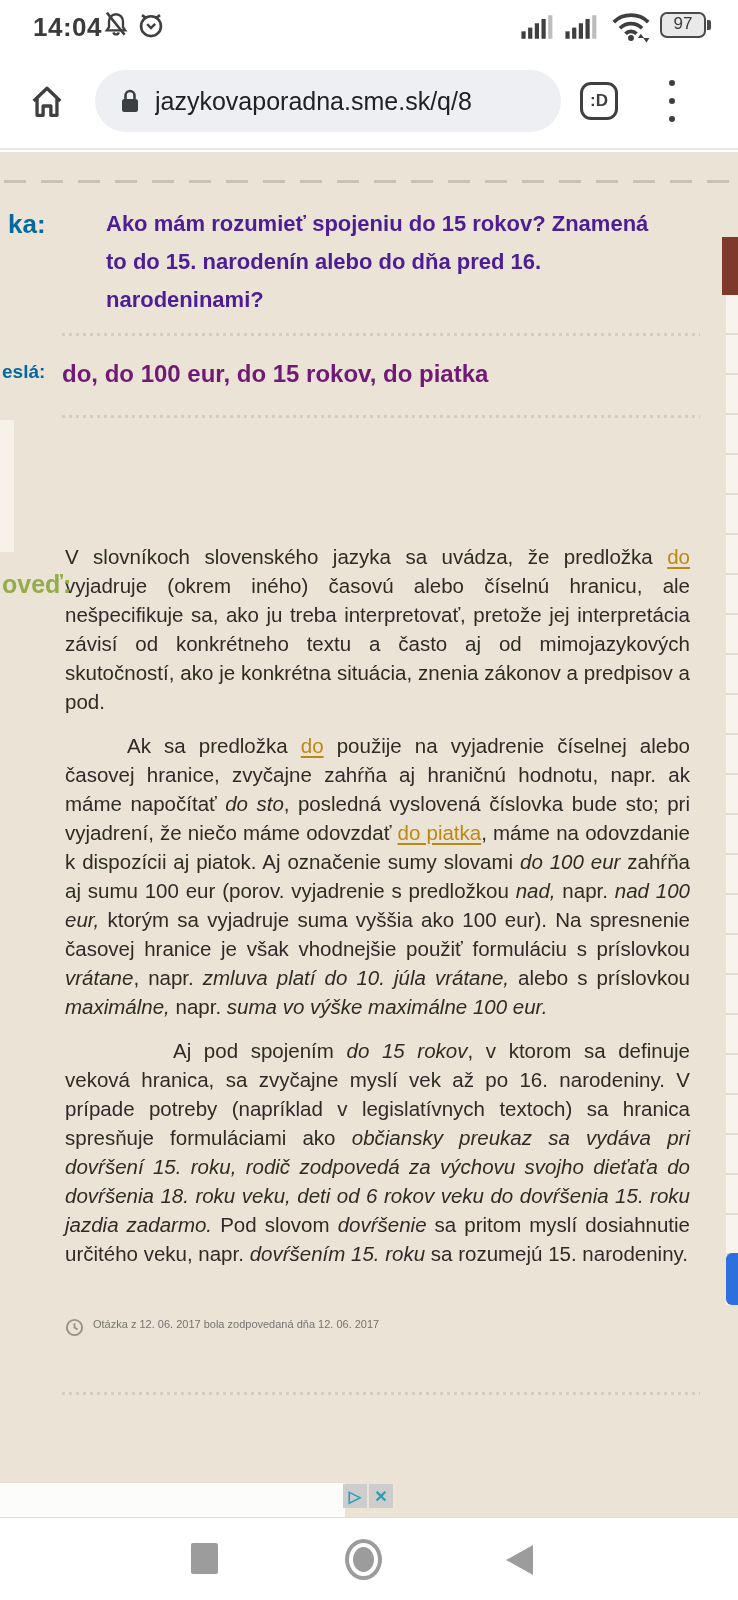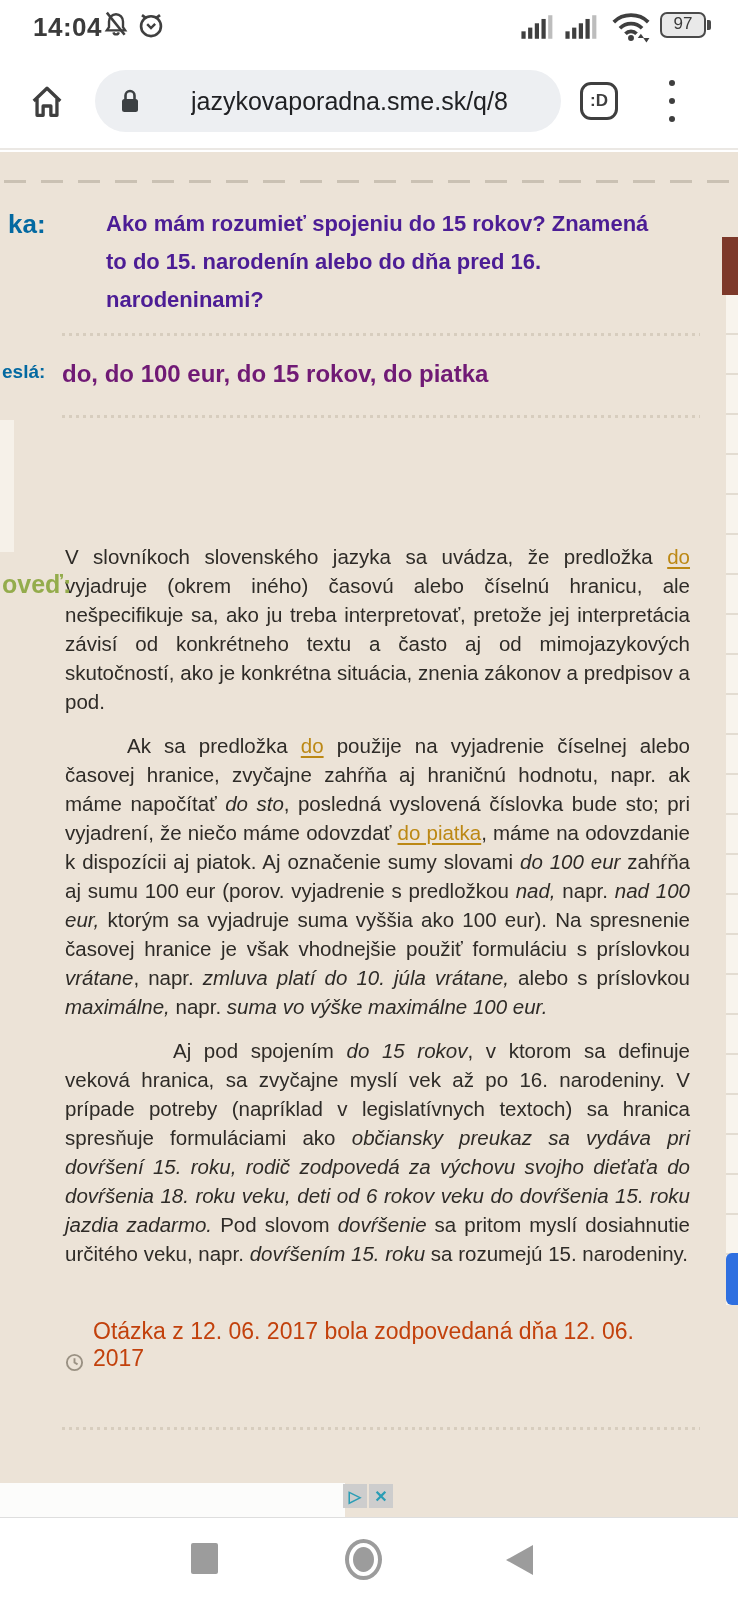--- a/index.html
+++ b/index.html
@@ -18,21 +18,21 @@
   .sb-wifi  { left:610px; top:11px; }
   .sb-batt  { position:absolute; left:660px; top:12px; width:46px; height:26px; border:2.5px solid #4a4a4a;
               border-radius:7px; background:#e9e9e9; display:flex; align-items:flex-start; justify-content:center; }
   .sb-batt span { font-size:17px; color:#3a3a3a; font-weight:500; }
   .sb-batt::after { content:""; position:absolute; right:-7px; top:6px; width:4px; height:10px; background:#4a4a4a; border-radius:0 2px 2px 0; }
 
   
   .toolbar { position:absolute; top:52px; left:0; width:738px; height:98px; background:#fff; border-bottom:2px solid #ebe8e4; }
   .home-btn { position:absolute; left:26px; top:28px; }
   .url-pill { position:absolute; left:95px; top:18px; width:466px; height:62px; background:#edeff2; border-radius:31px;
-              display:flex; align-items:center; padding:0 18px 0 22px; overflow:hidden;gap:36px; }
+              display:flex; align-items:center; padding:0 18px 0 22px; overflow:hidden; }
   .lock { flex:0 0 auto; margin-right:12px; }
   .url-text { font-size:25px; color:#202124; white-space:nowrap; overflow:hidden; }
   .tab-btn { position:absolute; left:580px; top:30px; width:38px; height:38px; border:3px solid #3f3f3f; border-radius:11px;
              display:flex; align-items:center; justify-content:center; }
   .tab-btn span { font-size:17px; font-weight:bold; color:#3f3f3f; letter-spacing:0; }
   .menu-btn { position:absolute; left:660px; top:26px; width:24px; height:46px; display:flex; flex-direction:column;
               align-items:center; justify-content:space-between; padding:2px 0; }
   .menu-btn i { width:6px; height:6px; border-radius:50%; background:#3f3f3f; }
 
   
@@ -56,22 +56,22 @@
 
   .row-answer { position:relative; padding:0 48px 0 65px; }
   .label-answer { left:2px; top:28px; font-size:25px; color:var(--answer_label_green,#94ac4c); }
   .paragraphs { margin-top:124px; }
   .para { text-align:justify; font-size:20.5px; line-height:29px; color:#2e2b27; margin-bottom:15px; }
   .para.ind1 { text-indent:62px; }
   .para.ind2 { text-indent:108px; }
   .para em { font-style:italic; }
   .para a { color:var(--link,#bc8814); text-decoration:underline; text-underline-offset:3px; }
 
-  .timestamp { margin:50px 48px 0 65px; display:flex; align-items:flex-end; gap:9px;
-               color:#c2410c; font-size:23px; }
+  .timestamp { margin:50px 48px 0 65px; display:flex; align-items:flex-start; gap:9px;
+               color:#737373; font-size:11px; }
   .div3 { margin-top:55px; }
 
   
   .maroon-block { position:absolute; left:722px; top:85px; width:16px; height:58px; background:var(--maroon_marker,#7d392a); }
   .right-strip  { position:absolute; left:726px; top:143px; width:12px; height:1010px; background:#f8f4ed;
                   background-image:repeating-linear-gradient(180deg,transparent 0 38px,#e3dcd1 38px 40px); }
   .blue-block   { position:absolute; left:726px; top:1101px; width:12px; height:52px;
                   background:var(--blue_marker,#2e6fe0); border-radius:6px 0 0 6px; }
   .avatar-edge  { position:absolute; left:0; top:268px; width:14px; height:132px; background:#f6f1e9; }
 

